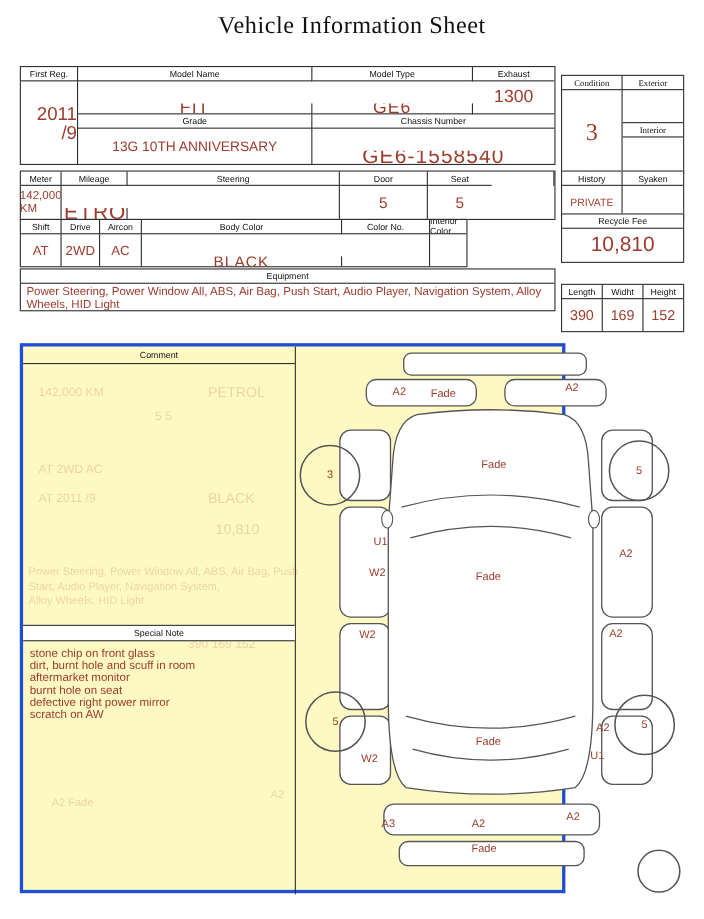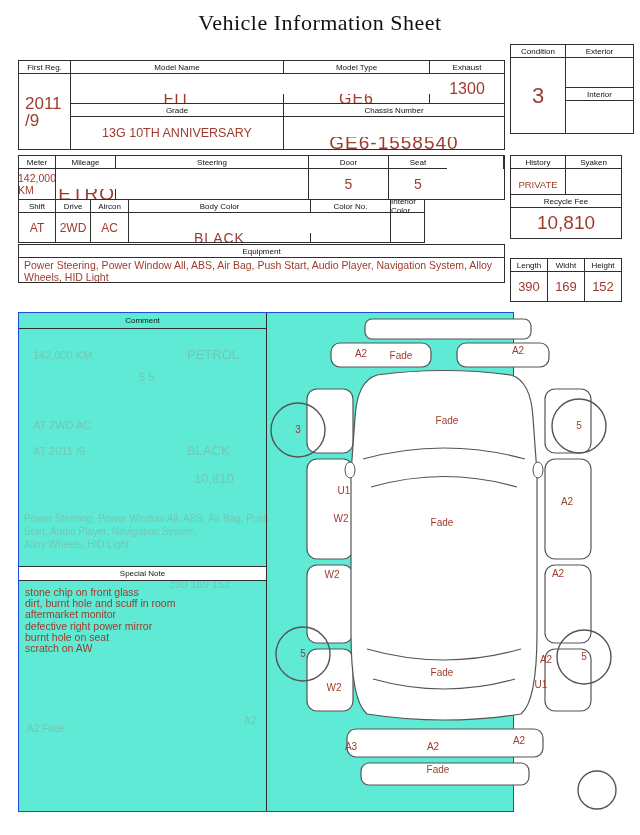--- a/index.html
+++ b/index.html
@@ -9,39 +9,39 @@
   .title { position:absolute; top:10px; left:0; width:100%; text-align:center;
            font-family:"Liberation Serif","DejaVu Serif",serif; font-size:22px; color:#111; letter-spacing:.5px; }
   .box { position:absolute; border:1px solid #2e2e2e; background:#fff; display:grid; }
   .c { display:flex; align-items:center; justify-content:center; overflow:hidden; }
   .br { border-right:1px solid #2e2e2e; }
   .bb { border-bottom:1px solid #2e2e2e; }
   .hdr { font-size:8px; color:#111; }
   .val { color:#9d3b2c; }
 
   #tbl-reg   { left:18px;  top:60px;  width:487px; height:90px; grid-template-columns:52px 213px 146px 1fr; grid-template-rows:13px 30px 13px 1fr; }
-  #tbl-cond  { left:510px; top:44px;  width:124px; height:90px; grid-template-columns:55px 1fr; grid-template-rows:13px 30px 13px 1fr; }
+  #tbl-cond  { left:510px; top:68px;  width:112px; height:90px; grid-template-columns:55px 1fr; grid-template-rows:13px 30px 13px 1fr;font-family:Liberation Serif, serif; }
   #tbl-spec1 { left:18px;  top:155px; width:487px; height:45px; grid-template-columns:37px 60px 193px 80px 58px 1fr; grid-template-rows:13px 1fr; }
   #tbl-spec2 { left:18px;  top:199px; width:407px; height:44px; grid-template-columns:37px 35px 38px 182px 80px 1fr; grid-template-rows:13px 1fr; }
   #tbl-hist  { left:510px; top:155px; width:112px; height:45px; grid-template-columns:55px 1fr; grid-template-rows:13px 1fr; }
   #tbl-recycle { left:510px; top:194px; width:112px; height:45px; grid-template-columns:1fr; grid-template-rows:13px 1fr; }
   #tbl-equip { left:18px;  top:244px; width:487px; height:39px; grid-template-columns:1fr; grid-template-rows:13px 1fr; }
   #tbl-dims  { left:510px; top:258px; width:112px; height:44px; grid-template-columns:37px 37px 1fr; grid-template-rows:13px 1fr; }
 
   .f22 { font-size:22px; } .f17 { font-size:17px; line-height:17px; }
   .f16 { font-size:16px; } .f15 { font-size:19px; } .f14 { font-size:14px; }
   .f13 { font-size:13px; } .f125 { font-size:12.5px; } .f12 { font-size:12px; }
   .f105 { font-size:10.5px; } .f95 { font-size:9.5px; }
   .ls1 { letter-spacing:1px;margin-top:20px; }
-  .firstreg { flex-direction:column; align-items:flex-start; padding-left:6px; justify-content:center; }
+  .firstreg { flex-direction:column; align-items:flex-end; padding-left:6px; justify-content:center; }
   .equip-val { justify-content:flex-start; align-items:flex-start; text-align:left;
                padding:1px 5px; font-size:10.5px; line-height:12px; }
 
   #bottom-box { position:absolute; left:18px; top:312px; width:496px; height:500px;
-                border:1px solid #1d4ed8; background:#5eead4; }
+                border:3px solid #1d4ed8; background:#fef9c3; }
   #comment-panel { position:absolute; left:0; top:0; width:248px; height:498px; border-right:1px solid #2e2e2e; }
   .panel-hdr { height:16px; border-bottom:1px solid #2e2e2e; display:flex; align-items:center; justify-content:center;
                font-size:8px; color:#111; }
   #special-hdr { position:absolute; left:0; top:253px; width:100%; height:15px;
                  border-top:1px solid #2e2e2e; border-bottom:1px solid #2e2e2e;
                  display:flex; align-items:center; justify-content:center; font-size:8px; color:#111; background:#fff; }
   #note-list { position:absolute; left:6px; top:274px; right:2px; }
   .note-line { font-size:10.5px; line-height:11.2px; color:#9d3b2c; white-space:nowrap; }
   .ghost { position:absolute; color:#b05040; opacity:.22; white-space:nowrap; pointer-events:none; }
   #diagram-wrap { position:absolute; left:248px; top:0; width:354px; height:498px; }
@@ -147,30 +147,30 @@
           <span class="ghost" style="left: 168px; top: 34px; font-size: 13px;">PETROL</span>
           <span class="ghost" style="left: 120px; top: 58px; font-size: 11px;">5    5</span>
           <span class="ghost" style="left: 14px; top: 106px; font-size: 11px;">AT  2WD  AC</span>
           <span class="ghost" style="left: 14px; top: 132px; font-size: 11px;">AT   2011 /9</span>
           <span class="ghost" style="left: 168px; top: 130px; font-size: 13px;">BLACK</span>
           <span class="ghost" style="left: 175px; top: 158px; font-size: 13px;">10,810</span>
           <span class="ghost" style="left: 5px; top: 200px; font-size: 10px;">Power Steering, Power Window  All, ABS, Air Bag, Push</span>
           <span class="ghost" style="left: 5px; top: 213px; font-size: 10px;">Start, Audio Player, Navigation System,</span>
           <span class="ghost" style="left: 5px; top: 226px; font-size: 10px;">Alloy Wheels, HID Light</span>
           <span class="ghost" style="left: 150px; top: 246px; font-size: 11px; margin-top: 19px;">390  169  152</span>
-          <span class="ghost" style="left: 8px; top: 410px; font-size: 10px;">A2    Fade</span>
+          <span class="ghost" style="left: 26px; top: 410px; font-size: 10px;">A2    Fade</span>
           <span class="ghost" style="left: 225px; top: 402px; font-size: 10px;">A2</span>
         </div>
       <div id="special-hdr">Special Note</div>
       <div id="note-list">
           <div class="note-line">stone chip on front glass</div>
           <div class="note-line">dirt, burnt hole and scuff in room</div>
           <div class="note-line">aftermarket monitor</div>
+          <div class="note-line">burnt hole on seat</div>
           <div class="note-line">defective right power mirror</div>
-          <div class="note-line">burnt hole on seat</div>
           <div class="note-line">scratch on AW</div>
         </div>
     </div>
 
     <div id="diagram-wrap">
       <svg id="diagram-svg" viewBox="0 0 354 498" width="354" height="498">
         <g stroke="#555" stroke-width="1.2" fill="#ffffff">
           <rect x="40" y="76" width="46" height="64" rx="10"></rect>
           <rect x="40" y="146" width="46" height="100" rx="10"></rect>
           <rect x="40" y="252" width="46" height="78" rx="10"></rect>

